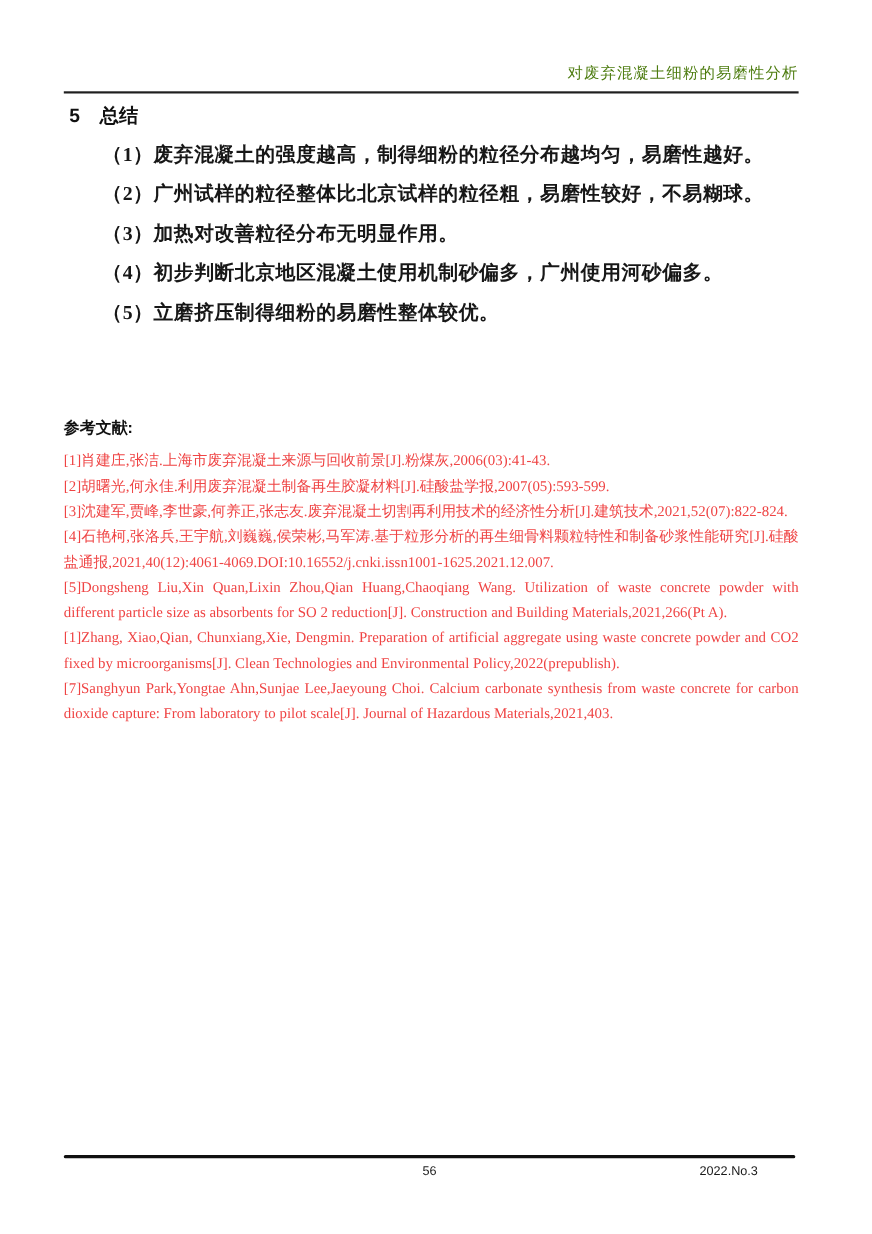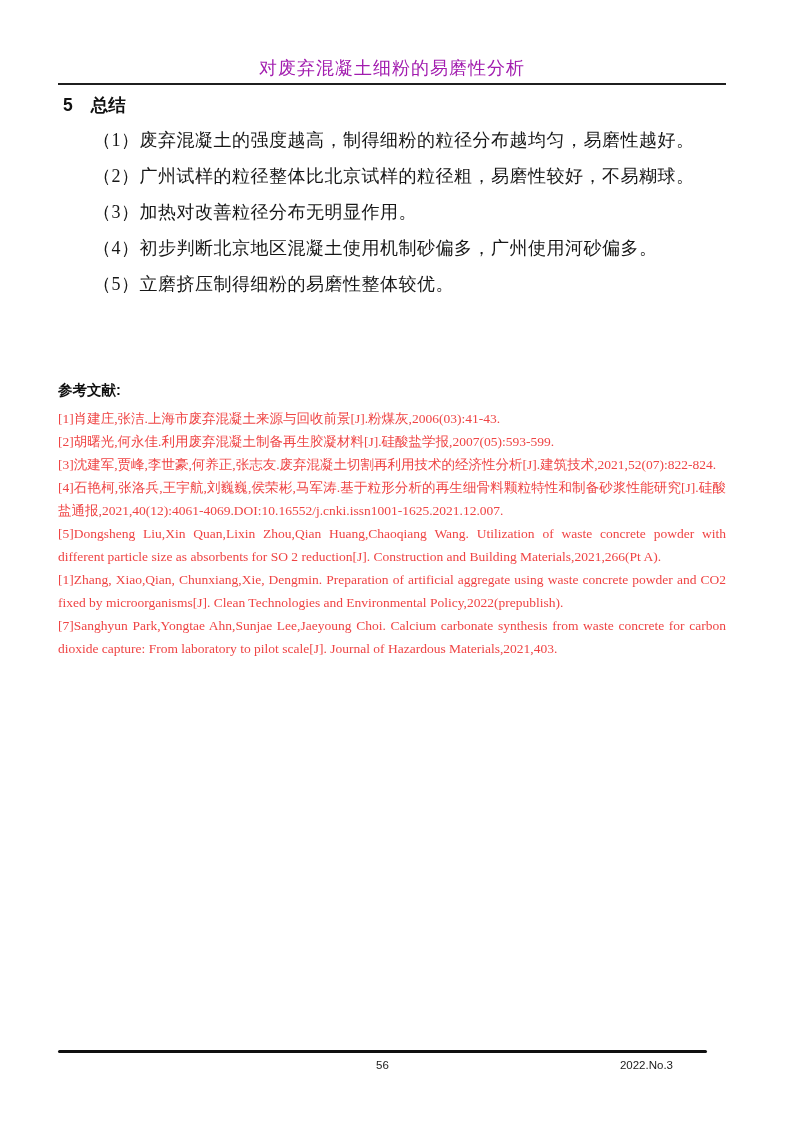--- a/index.html
+++ b/index.html
@@ -14,25 +14,25 @@
     margin: 0 auto;
     background: #ffffff;
     color: #1c1c1c;
     font-family: "Liberation Serif", serif;
     box-sizing: border-box;
     padding: 58px 67px 0 58px;
     overflow: hidden;
   }
   
   .running-title {
-    text-align: center;
-    font-size: 18px;
+    text-align: right;
+    font-size: 14px;
     line-height: 20px;
     letter-spacing: 1px;
-    color: #a21caf;
+    color: #4d7c0f;
   }
   .header-rule {
     height: 2px;
     background: #1f1f1f;
     margin-top: 5px;
   }
   
   .section-heading {
     display: flex;
     align-items: baseline;
@@ -40,20 +40,21 @@
     margin: 9px 0 0 5px;
     font-family: "Liberation Sans", sans-serif;
     font-weight: bold;
     font-size: 17.5px;
     line-height: 22px;
     color: #111;
   }
   
   .conclusions {
     margin-top: 15px;
+    font-weight: bold;
   }
   .conclusion {
     margin: 0 0 17px 0;
     padding-left: 35px;
     font-size: 18px;
     line-height: 19px;
     letter-spacing: 0.5px;
     white-space: nowrap;
     color: #171717;
   }
@@ -75,21 +76,21 @@
     margin: 0;
     font-size: 13.5px;
     line-height: 23px;
     text-align: justify;
     color: #ef4444;
   }
   
   .page-footer {
     position: absolute;
     left: 58px;
-    right: 86px;
+    right: 70px;
     top: 1050px;
   }
   .footer-rule {
     height: 3px;
     background: #101010;
     border-radius: 2px;
   }
   .footer-row {
     position: relative;
     margin-top: 4px;

